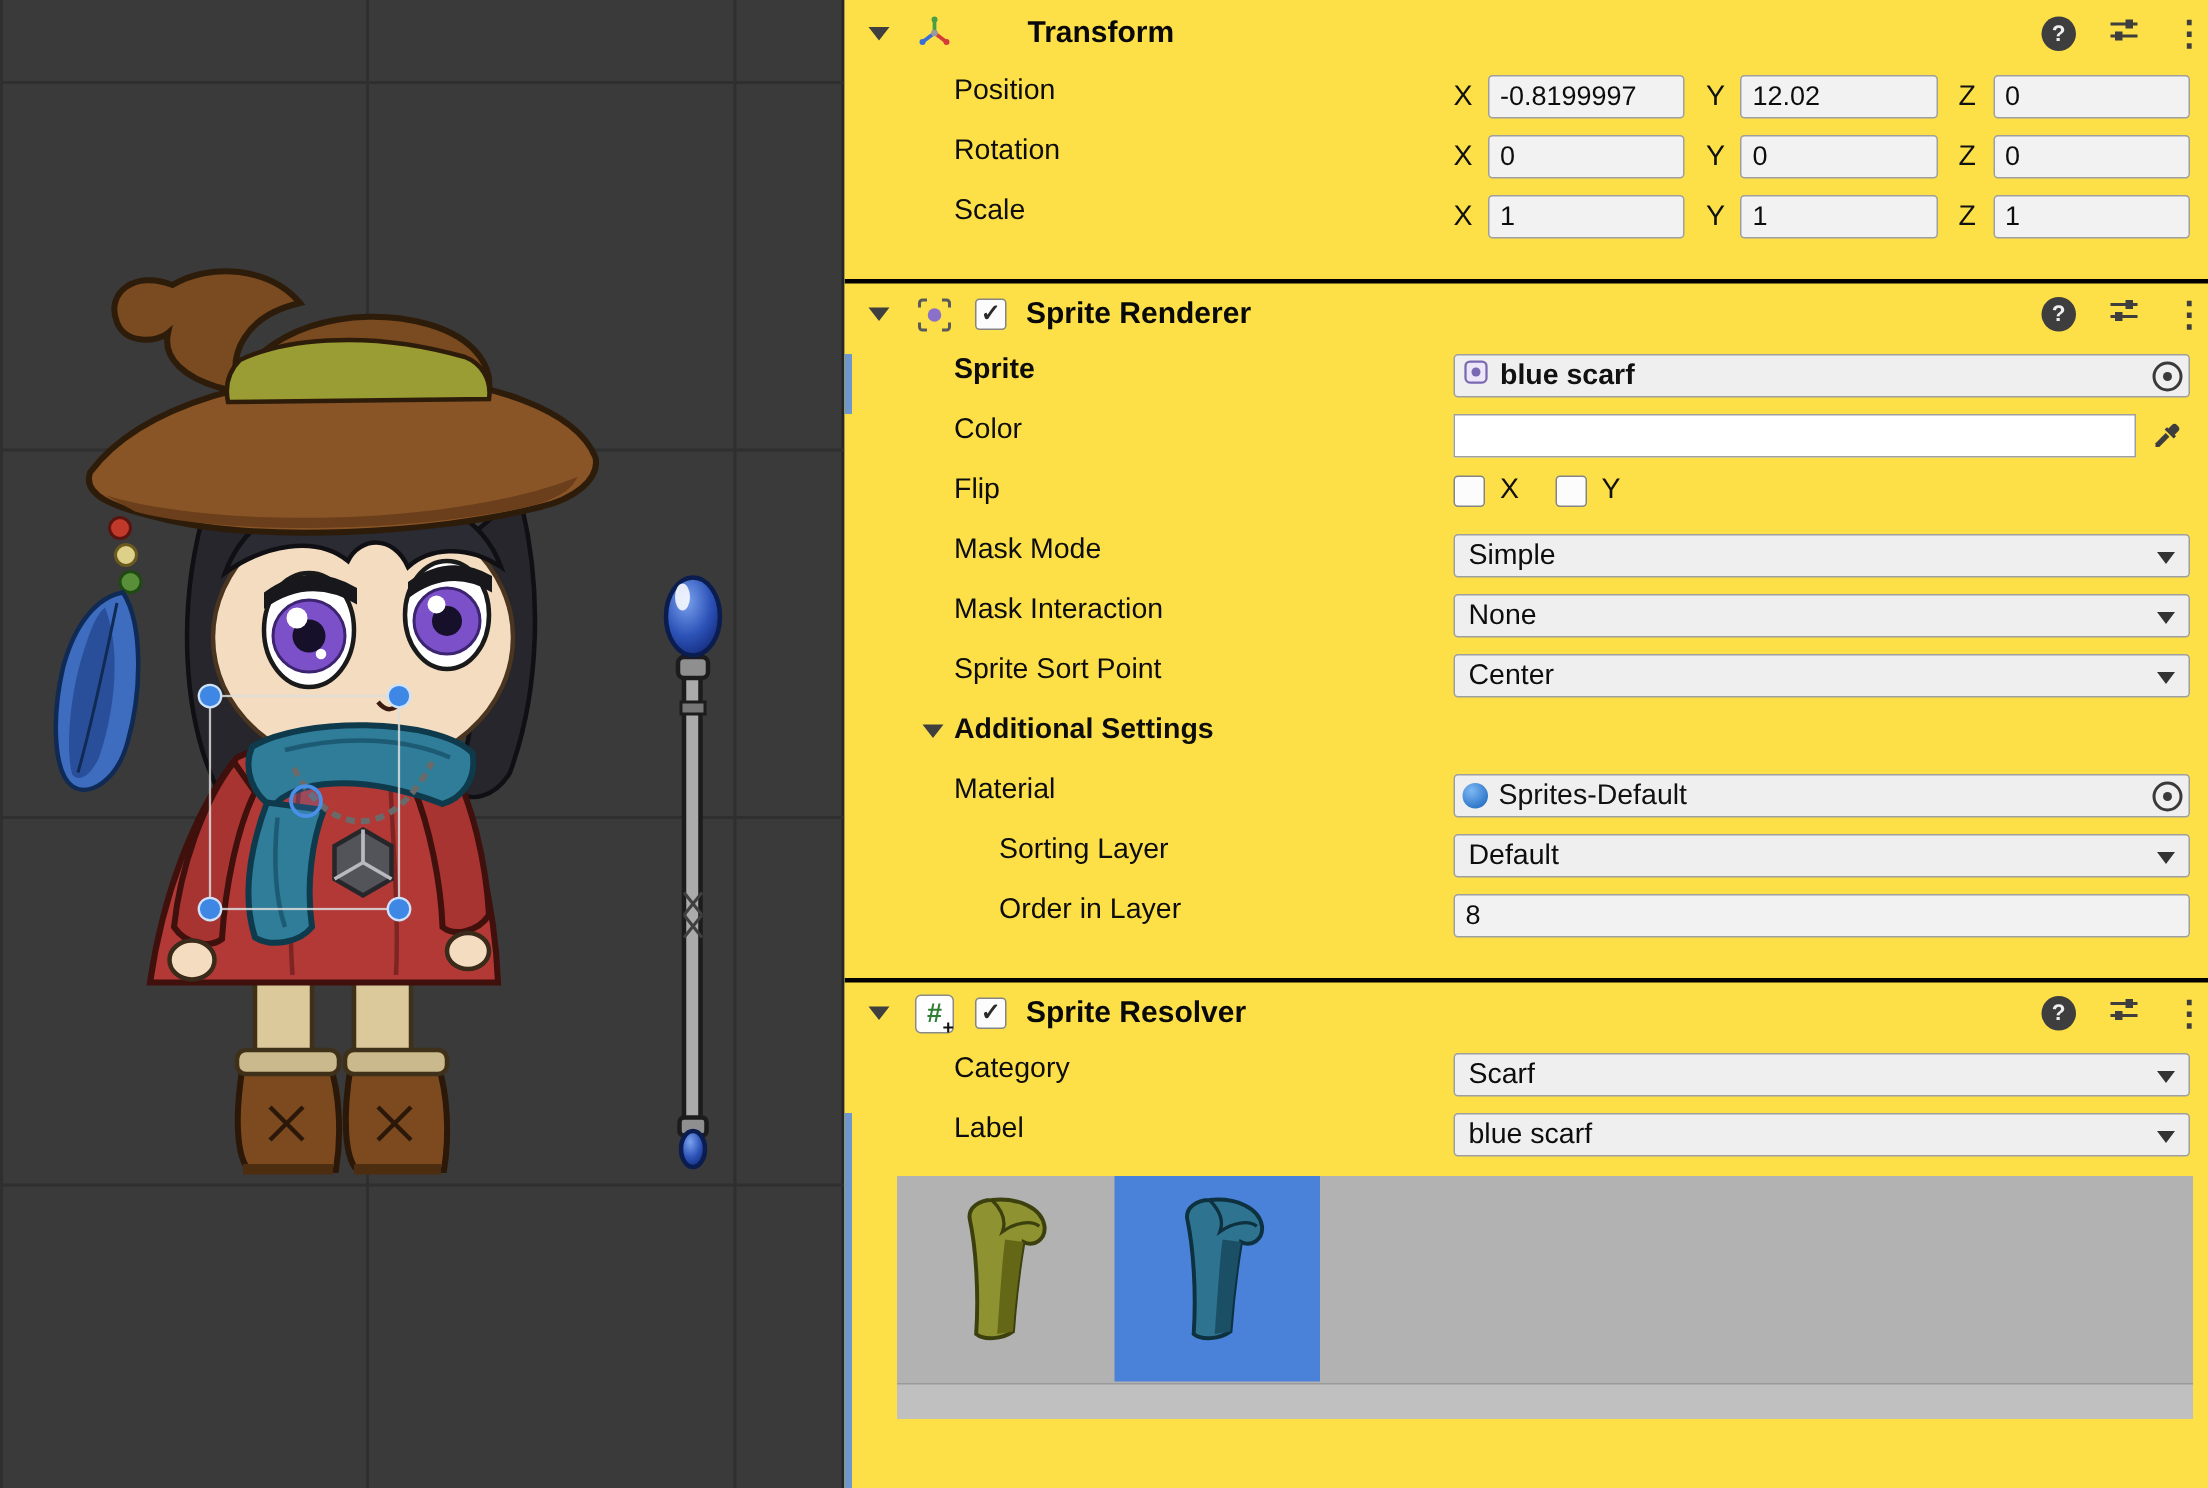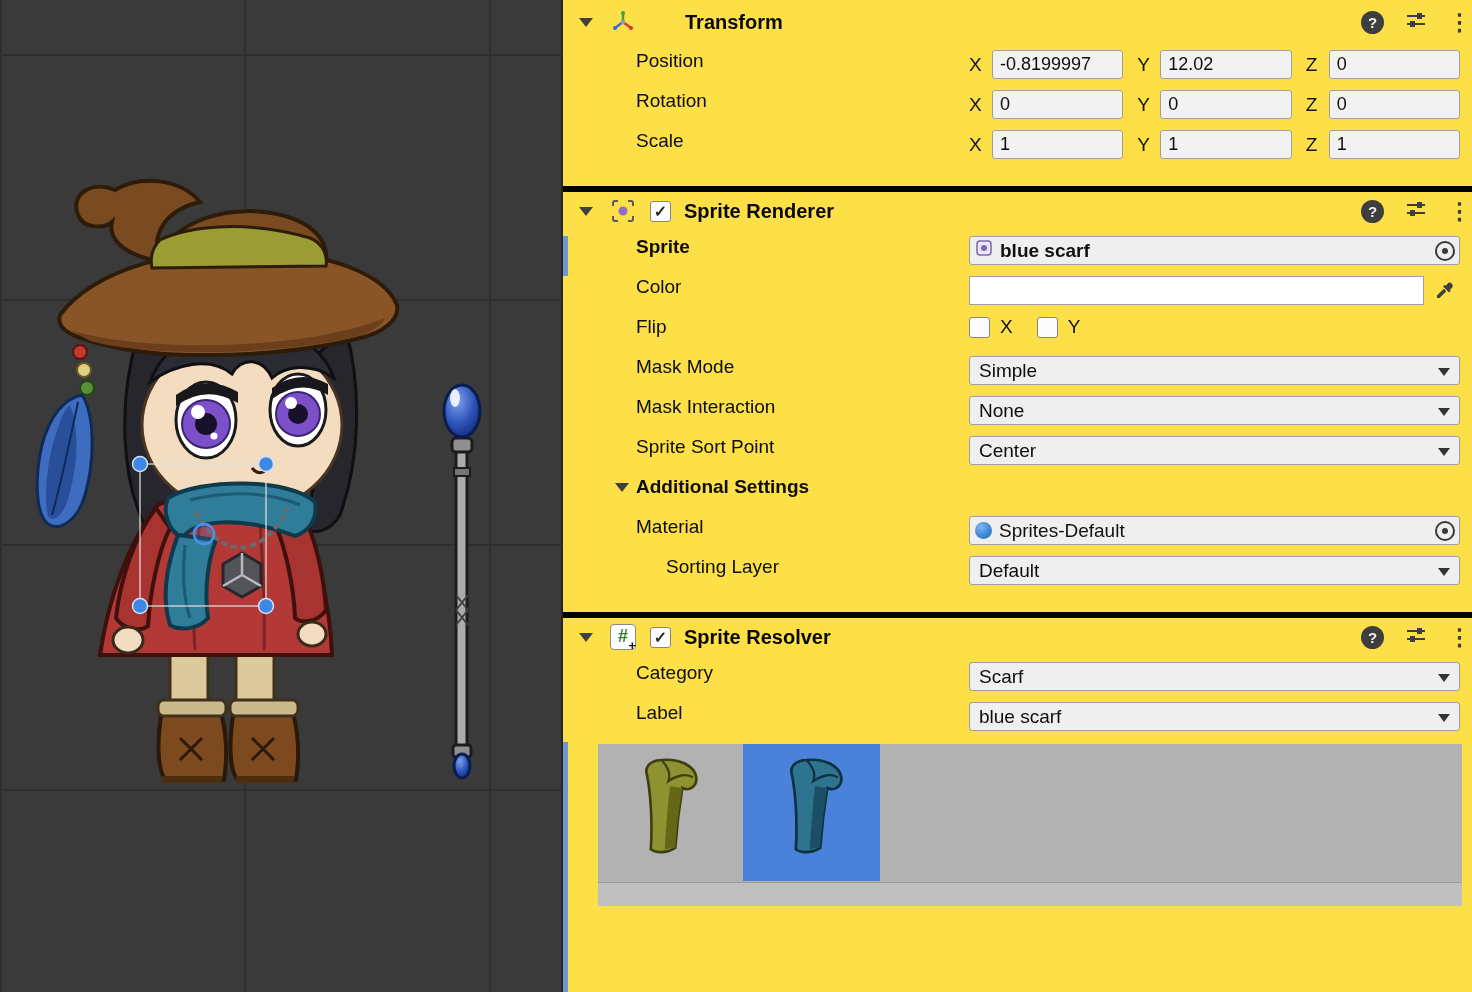--- a/index.html
+++ b/index.html
@@ -10,21 +10,21 @@
   
   .scene { width:563px; height:992px; background:#3a3a3a; position:relative; border-right:2px solid #262626; flex:none; }
   .scene svg { display:block; }
 
   
   .inspector { flex:1; background:#fde047; color:#111; position:relative; overflow:hidden; }
   .override-bar { position:absolute; left:0; width:5px; background:#6d96cf; z-index:5; }
   .bar-sprite { top:236px; height:40px; }
   .bar-resolver { top:742px; height:250px; }
 
-  .comp-header { height:44px; display:flex; align-items:center; padding:0 14px 0 13px; border-top:6px solid #000000; }
+  .comp-header { height:44px; display:flex; align-items:center; padding:0 14px 0 13px; border-top:3px solid #000000; }
   .comp-header.first { border-top:none; }
   .fold { width:20px; flex:none; display:flex; align-items:center; justify-content:center; }
   .fold.open::after { content:""; border-left:7px solid transparent; border-right:7px solid transparent; border-top:9px solid #3f3f3f; }
   .fold.closed::after { content:""; border-top:7px solid transparent; border-bottom:7px solid transparent; border-left:9px solid #3f3f3f; }
   .comp-icon { margin-left:14px; width:26px; height:26px; flex:none; display:flex; align-items:center; justify-content:center; }
   .check-spacer { margin-left:14px; width:22px; flex:none; }
   .cb { width:21px; height:21px; background:#fcfcfc; border:1px solid #858585; border-radius:3px; flex:none; position:relative; }
   .cb.checked::after { content:"✓"; position:absolute; left:0; top:0; width:100%; text-align:center; line-height:19px; font-size:16px; font-weight:bold; color:#2a2a2a; }
   .comp-check { margin-left:14px; }
   .comp-title { margin-left:13px; font-size:20px; font-weight:bold; color:#090909; }
@@ -380,20 +380,26 @@
           </div>
         </div>
         <div class="row">
           <div class="row-label indent">Sorting Layer</div>
           <div class="row-value">
             <div class="dropdown">
               <span>Default</span>
             </div>
           </div>
         </div>
+        <div class="row">
+          <div class="row-label indent">Order in Layer</div>
+          <div class="row-value">
+            <input class="wide-field" value="8" style="">
+          </div>
+        </div>
       </div>
     </section>
 
 
     <section>
       <div class="comp-header">
         <span class="fold open"></span>
         <span class="comp-icon">
             <span class="script-icon plus"></span>
           </span>

